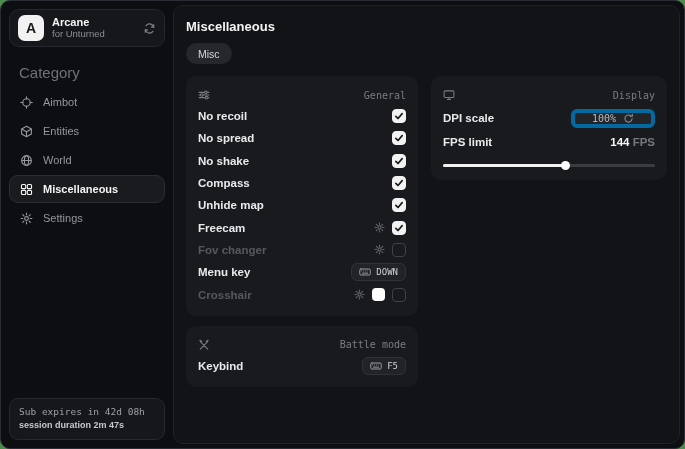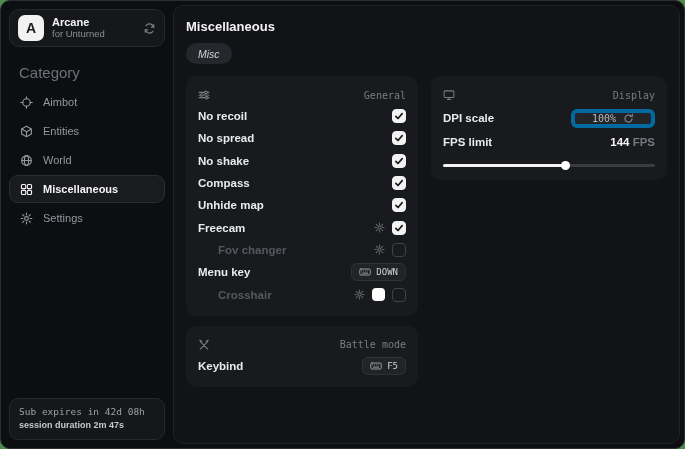--- a/index.html
+++ b/index.html
@@ -54,36 +54,36 @@
   .main-card {
     flex:1; margin:4px 4px 4px 0;
     background:#121316; border:1px solid #202226; border-radius:10px;
     padding:13px 12px; display:flex; flex-direction:column;
   }
   .page-title { color:#f4f4f5; font-size:13px; font-weight:700; }
   .tab-row { margin-top:9px; }
   .tab-pill {
     display:inline-flex; align-items:center; height:21px; padding:0 12px;
     background:#26272c; border:none; border-radius:12px;
-    color:#d6d7d9; font-size:10.5px; font-family:"Liberation Sans", sans-serif;font-style:italic;
+    color:#d6d7d9; font-size:10.5px; font-family:"Liberation Sans", sans-serif;
   }
   .content { display:flex; gap:13px; margin-top:12px; align-items:flex-start; }
   .col-left  { width:232px; display:flex; flex-direction:column; gap:10px; }
   .col-right { width:236px; }
   .panel {
     background:#191a1e; border-radius:10px; padding:9px 12px 10px;
   }
   .panel-header {
     display:flex; align-items:center; gap:7px; height:20px;
     font-family:"DejaVu Sans Mono", monospace; font-size:10px; color:#797c82;justify-content:space-between;
   }
   .panel-header .icon { width:12px; height:12px; }
   .row { display:flex; align-items:center; justify-content:space-between; height:22.3px; }
   .row-label { color:#e9eaec; font-size:11.5px; font-weight:600; }
-  .row-label.dim { color:#55585e;margin-left:20px; }
+  .row-label.dim { color:#55585e; }
   .row-controls { display:flex; align-items:center; gap:7px; }
   .mini-gear { width:11px; height:11px; color:#63666c; }
   .checkbox {
     width:14px; height:14px; border-radius:4px; border:1.5px solid #3f4248;
     display:flex; align-items:center; justify-content:center; background:transparent;
   }
   .checkbox svg { width:10px; height:10px; visibility:hidden; }
   .checkbox.checked { background:#f2f2f2; border-color:#f2f2f2; }
   .checkbox.checked svg { visibility:visible; }
   .swatch { width:13px; height:13px; border-radius:4px; background:#ffffff; }

